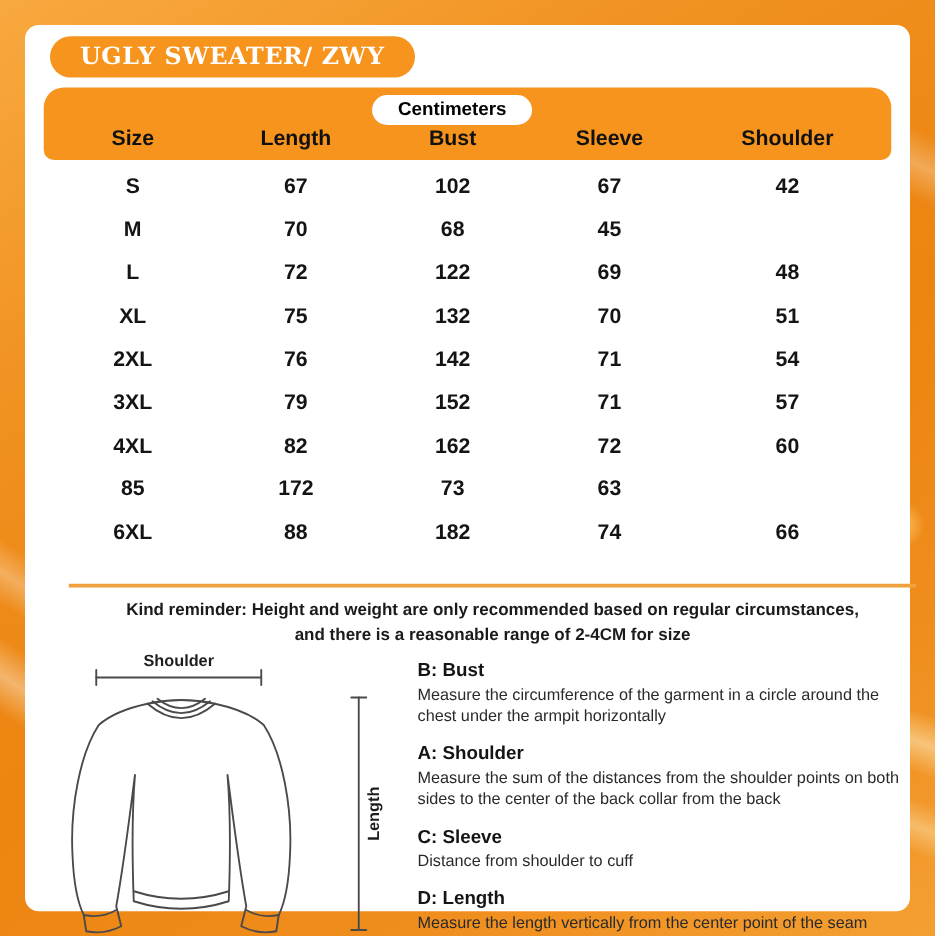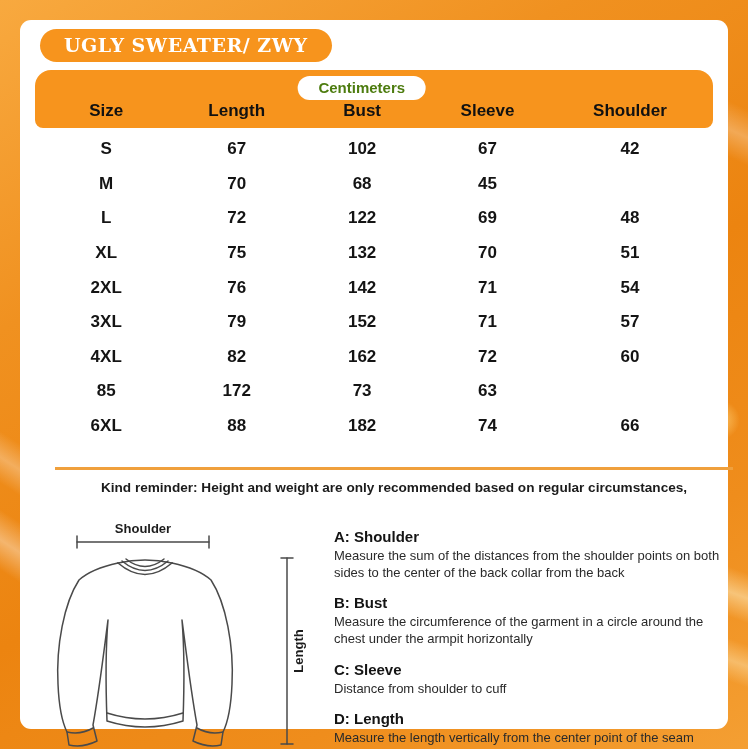--- a/index.html
+++ b/index.html
@@ -39,21 +39,21 @@
 
   .size-table{position:absolute;left:15px;top:50px;width:678px;}
   .tbl-grid{display:grid;grid-template-columns:21% 17.5% 19.5% 17.5% 24.5%;}
   .thead{
     position:relative;height:58px;background:#f7941d;
     border-radius:16px 16px 8px 8px;
   }
   .unit-pill{
     position:absolute;top:6px;left:48.2%;transform:translateX(-50%);
     background:#ffffff;border-radius:14px;padding:3px 21px 4px 21px;
-    font-size:15px;font-weight:bold;color:#4d7c0f;white-space:nowrap;
+    font-size:15px;font-weight:bold;color:#000000;white-space:nowrap;
   }
   .head-cols{position:absolute;bottom:7px;left:0;width:100%;}
   .head-cols .hc{
     text-align:center;font-size:17px;font-weight:bold;color:#111111;
   }
   .tbody{margin-top:4px;}
   .t-row{height:34.6px;align-items:center;}
   .t-row .tc{text-align:center;font-size:17px;font-weight:bold;color:#141414;}
 
   .divider{position:absolute;left:35px;top:447px;width:678px;height:3px;background:#f0a03c;}
@@ -155,20 +155,21 @@
           <div class="tc">74</div>
           <div class="tc">66</div>
         </div>
       </div>
   </div>
 
   <div class="divider"></div>
 
   <div class="reminder">
     <div>Kind reminder: Height and weight are only recommended based on regular circumstances,</div>
+    <div>and there is a reasonable range of 2-4CM for size</div>
   </div>
 
   <div class="bottom">
     <div class="diagram">
       <svg width="282" height="232" viewBox="0 0 282 232">
         <g stroke="#4a4a4a" stroke-width="1.5" fill="none" stroke-linecap="round" stroke-linejoin="round">
 
           <line x1="33" y1="20" x2="165" y2="20"></line>
           <line x1="33" y1="14" x2="33" y2="26"></line>
           <line x1="165" y1="14" x2="165" y2="26"></line>
@@ -207,28 +208,28 @@
           <path d="M 63 191 Q 101 203, 139 191"></path>
         </g>
         <g fill="#1d1d1d" font-family="Liberation Sans, DejaVu Sans, sans-serif" font-size="13" font-weight="bold">
           <text x="99" y="11" text-anchor="middle">Shoulder</text>
           <text x="259" y="129" text-anchor="middle" transform="rotate(-90 259 129)">Length</text>
         </g>
       </svg>
     </div>
     <div class="guide" id="guide-list">
         <div class="guide-item">
+          <h3>B: Bust</h3>
+          <p>Measure the circumference of the garment in a circle around the chest under the armpit horizontally</p>
+        </div>
+        <div class="guide-item">
           <h3>A: Shoulder</h3>
           <p>Measure the sum of the distances from the shoulder points on both sides to the center of the back collar from the back</p>
         </div>
         <div class="guide-item">
-          <h3>B: Bust</h3>
-          <p>Measure the circumference of the garment in a circle around the chest under the armpit horizontally</p>
-        </div>
-        <div class="guide-item">
           <h3>C: Sleeve</h3>
           <p>Distance from shoulder to cuff</p>
         </div>
         <div class="guide-item">
           <h3>D: Length</h3>
           <p>Measure the length vertically from the center point of the seam between the back collar and the garment to the edge of the hem</p>
         </div>
       </div>
   </div>
 

